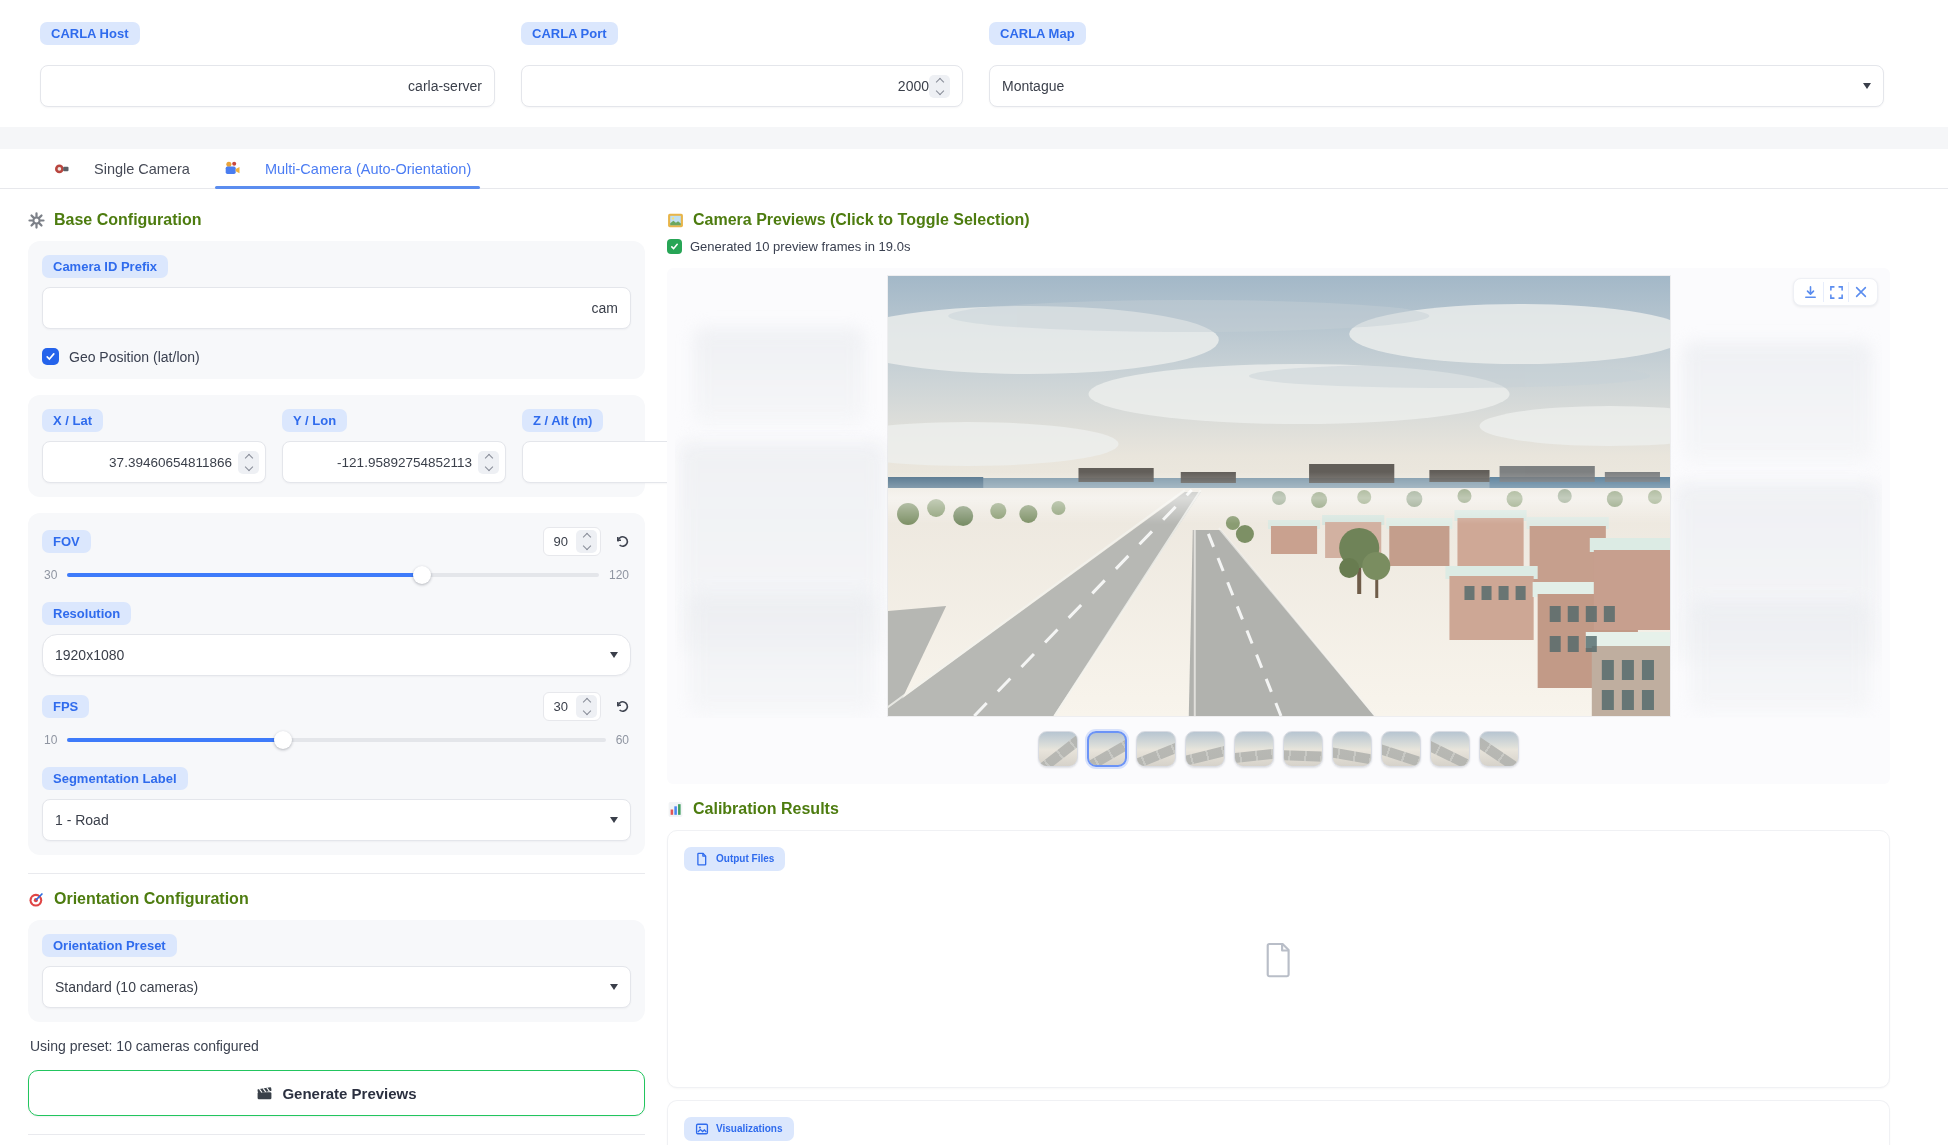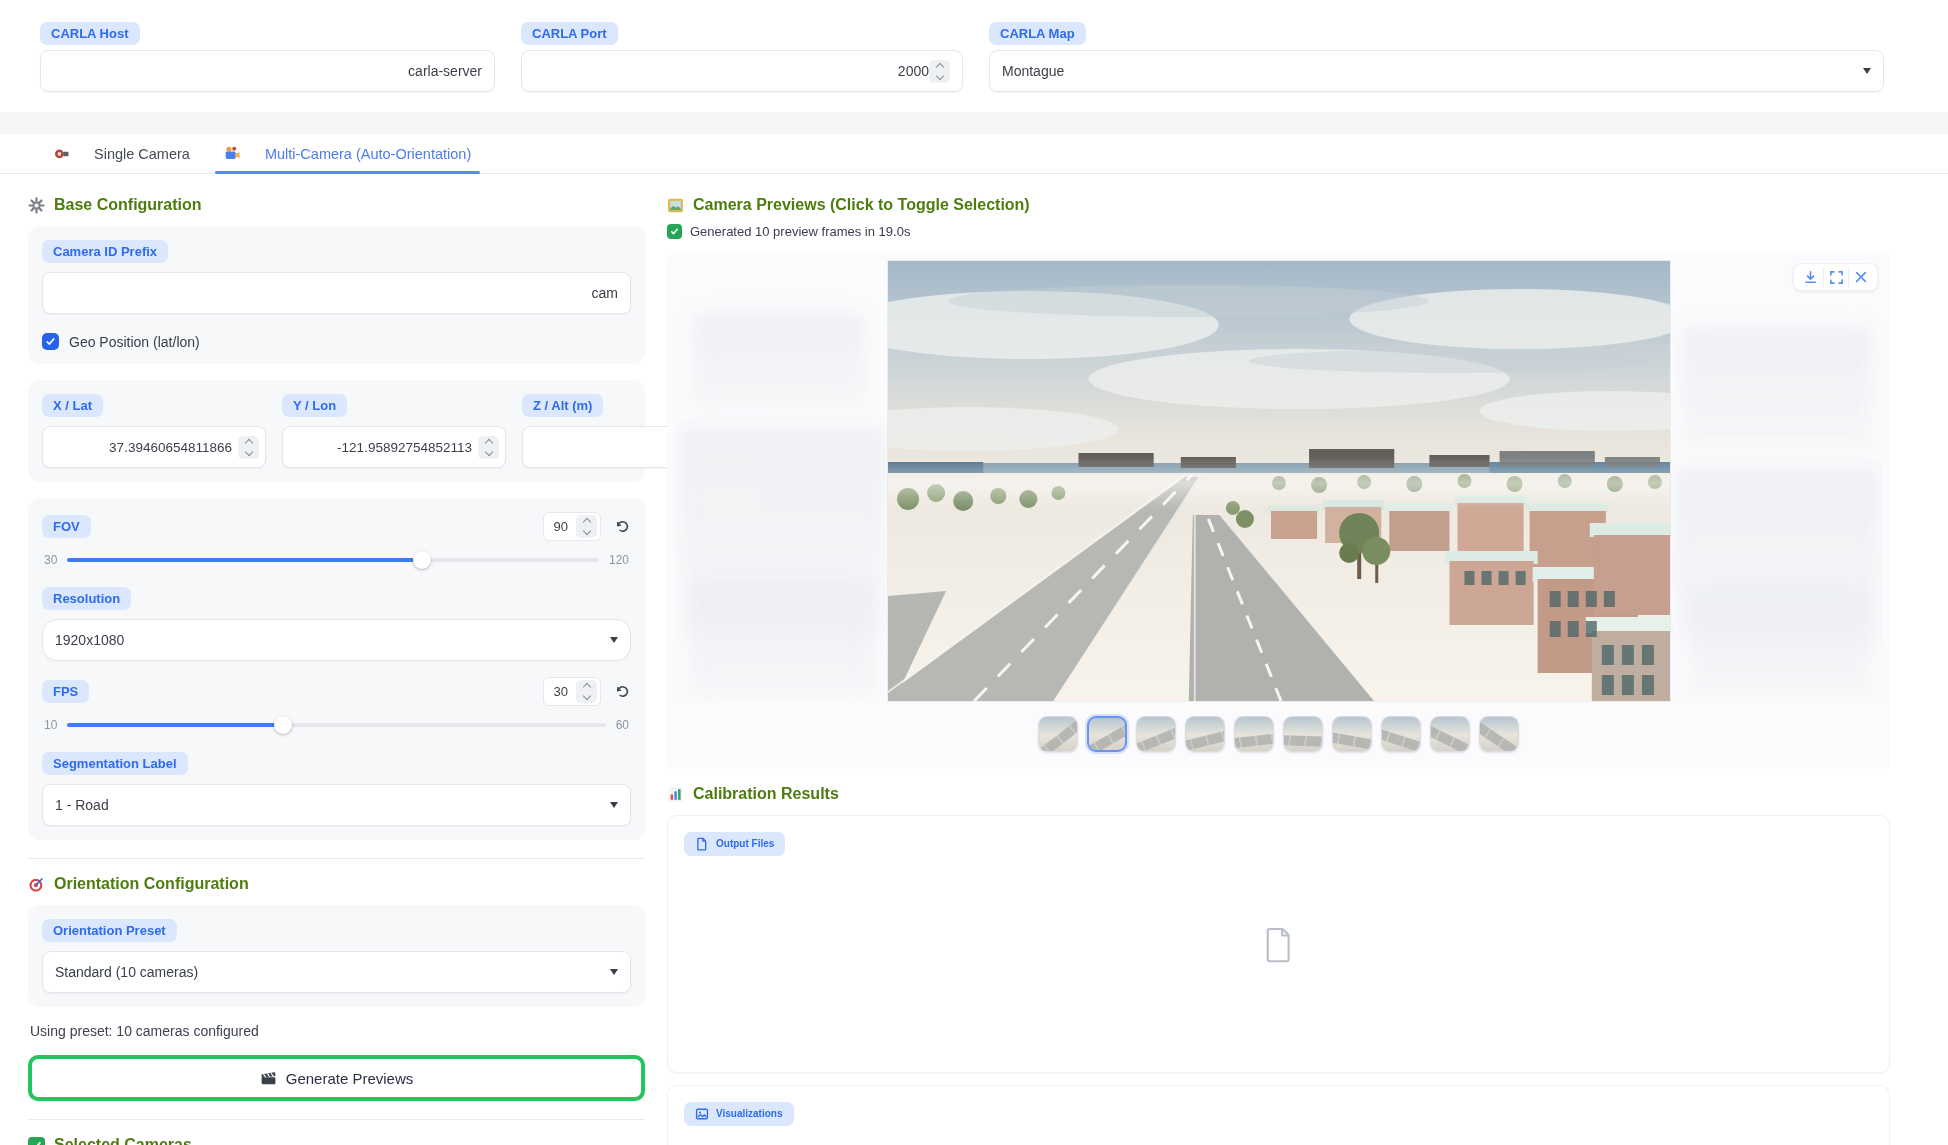--- a/index.html
+++ b/index.html
@@ -24,21 +24,21 @@
     flex-direction:column; align-items:center; justify-content:center; gap:3px; flex:none; }
   .chev { width:6px; height:6px; border:solid #878c97; border-width:0 1.6px 1.6px 0; }
   .chev.up { transform:rotate(-135deg); margin-top:2px; }
   .chev.down { transform:rotate(45deg); margin-bottom:2px; }
   .check-sq { width:17px; height:17px; border-radius:4px; background:#27a556; display:inline-flex;
     align-items:center; justify-content:center; flex:none; }
   .icon16 { width:17px; height:17px; flex:none; }
 
   
   .top-row { display:flex; gap:26px; padding:22px 64px 20px 40px; background:#fff; }
-  .field .pill { margin-bottom:5px; }
+  .field .pill { margin-bottom:20px; }
   .f-host { width:455px; } .f-port { width:442px; } .f-map { flex:1; }
   .band { height:22px; background:#f5f6f8; }
 
   
   .tabs { display:flex; gap:8px; padding:2px 58px 0 40px; border-bottom:1px solid #e7e8ec; background:#fff; }
   .tab { display:flex; align-items:center; gap:24px; padding:9px 13px 11px; font-size:14.5px;
     color:#474b57; position:relative; cursor:pointer; }
   .tab.active { color:#4b7cf3; }
   .tab.active::after { content:""; position:absolute; left:4px; right:4px; bottom:-1px; height:3px;
     background:#5b8def; border-radius:3px; }
@@ -68,23 +68,23 @@
   .slider-track { position:relative; flex:1; height:4px; background:#e4e6ea; border-radius:4px; --fill:50%; }
   .slider-fill { position:absolute; left:0; top:0; bottom:0; width:var(--fill); background:#3e7bfa; border-radius:4px; }
   .slider-handle { position:absolute; top:50%; left:var(--fill); width:18px; height:18px; background:#fff;
     border-radius:50%; transform:translate(-50%,-50%); box-shadow:0 1px 3px rgba(16,24,40,.3); }
 
   .sel-label { margin-bottom:9px; }
   .select-box { cursor:pointer; }
   .mb14 { margin-bottom:14px;border-radius:15px; }
 
   .preset-status { font-size:14px; color:#3c4250; margin:16px 2px 16px; }
-  .gen-btn { width:100%; height:46px; background:#fff; border:4px solid #22c55e; border-radius:10px;
+  .gen-btn { width:100%; height:46px; background:#fff; border:1px solid #22c55e; border-radius:10px;
     display:flex; align-items:center; justify-content:center; gap:9px; font-family:inherit;
-    font-weight:400; font-size:15px; color:#2b3040; box-shadow:0 1px 2px rgba(16,24,40,.06); cursor:pointer; }
+    font-weight:700; font-size:15px; color:#2b3040; box-shadow:0 1px 2px rgba(16,24,40,.06); cursor:pointer; }
 
   
   .status-line { display:flex; align-items:center; gap:8px; font-size:13px; color:#3a4050; margin:2px 0 14px; }
   .status-line .check-sq { width:15px; height:15px; }
 
   .gallery { position:relative; background:#fbfbfd; border-radius:6px; height:516px; margin-bottom:16px; overflow:hidden; }
   .gal-toolbar { position:absolute; top:10px; right:12px; display:flex; align-items:center; background:#fff;
     border:1px solid #eef0f5; border-radius:8px; padding:3px 4px; box-shadow:0 1px 3px rgba(16,24,40,.08); z-index:6; }
   .gal-btn { width:25px; height:20px; display:flex; align-items:center; justify-content:center; cursor:pointer; }
   .gal-btn + .gal-btn { border-left:1px solid #e7edfb; }

